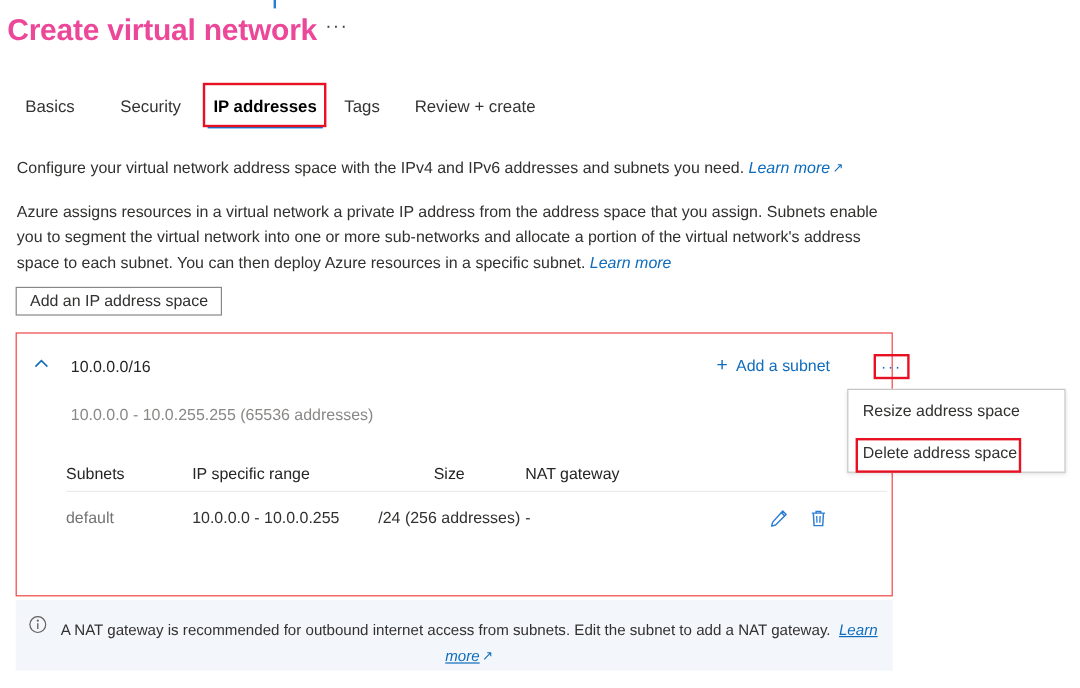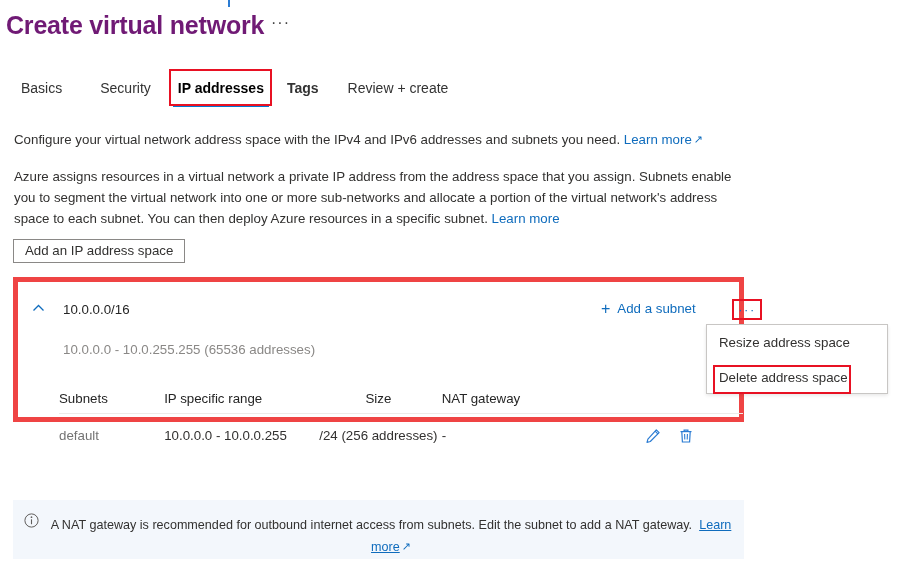--- a/index.html
+++ b/index.html
@@ -28,21 +28,21 @@
   }
 
   
   .page-title {
     position: absolute;
     left: 6px;
     top: 11px;
     font-size: 25px;
     font-weight: 600;
     letter-spacing: -0.2px;
-    color: #701a75;
+    color: #ec4899;
     white-space: nowrap;
   }
   .title-ellipsis {
     position: absolute;
     left: 271px;
     top: 15px;
     font-size: 16px;
     color: #444;
     letter-spacing: 1px;
     line-height: 16px;
@@ -60,21 +60,21 @@
   .tab {
     position: relative;
     font-size: 14px;
     color: #333333;
     padding: 0 0 8px 0;
     white-space: nowrap;
   }
   .tab-basics    { margin-left: 5px; }
   .tab-security  { margin-left: 38px; }
   .tab-ip        { margin-left: 27px; font-weight: 700; color: #000000; }
-  .tab-tags      { margin-left: 23px; font-weight: bold; }
+  .tab-tags      { margin-left: 23px; }
   .tab-review    { margin-left: 29px; }
   .tab-ip .tab-underline {
     position: absolute;
     left: -5px;
     right: -5px;
     bottom: -3px;
     height: 2px;
     background: #0078d4;
   }
   .tab-ip .red-box {
@@ -101,20 +101,21 @@
   }
   .para-2 {
     left: 14px;
     top: 166px;
     width: 732px;
   }
   a.link {
     color: #0f6cbd;
     text-decoration: none;
     cursor: pointer;
+    font-style: italic;
   }
   .ext-glyph {
     display: inline-block;
     font-size: 11px;
     color: #0f6cbd;
     transform: translateY(-1px);
     margin-left: 2px;
   }
 
   
@@ -133,22 +134,22 @@
     cursor: pointer;
     white-space: nowrap;
   }
 
   
   .space-card {
     position: absolute;
     left: 13px;
     top: 277px;
     width: 731px;
-    height: 145px;
-    border: 5px solid #ef4444;
+    height: 220px;
+    border: 1px solid #ef4444;
     background: #ffffff;
     box-sizing: border-box;
   }
   .card-header {
     position: absolute;
     left: 0;
     top: 0;
     right: 0;
     height: 50px;
   }

